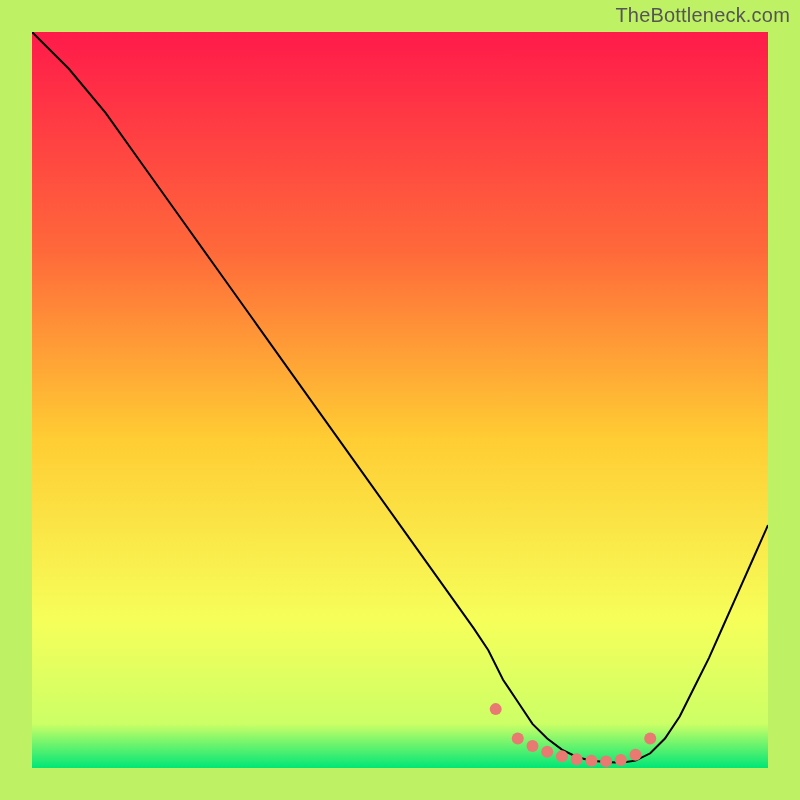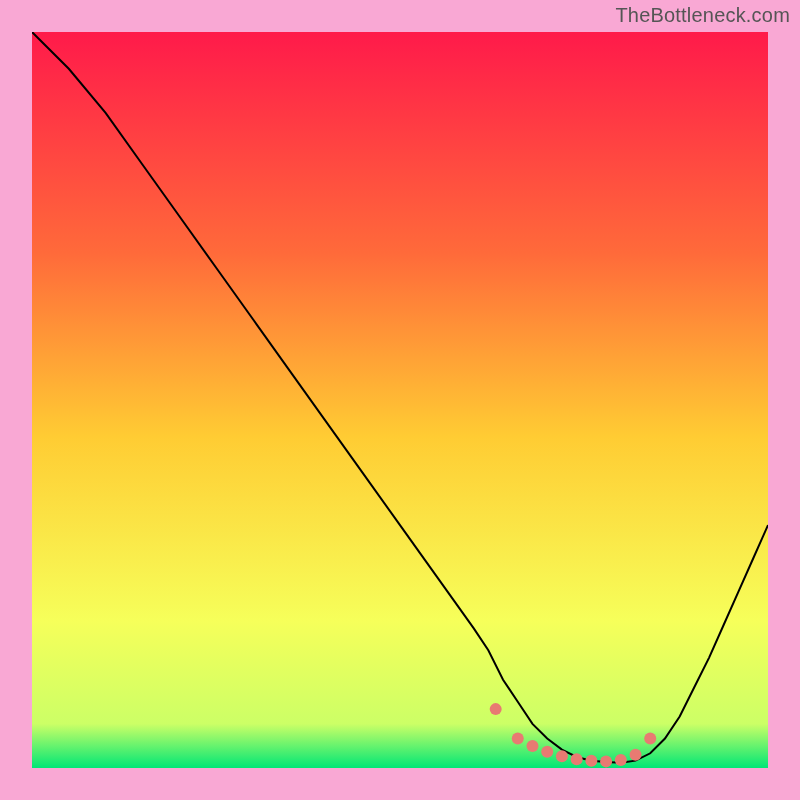--- a/index.html
+++ b/index.html
@@ -10,21 +10,21 @@
     background: #000;
     font-family: Arial, Helvetica, sans-serif;
     overflow: hidden;
   }
   .frame {
     position: absolute;
     left: 0;
     top: 0;
     width: 800px;
     height: 800px;
-    background: #f9a8d4;
+    background: #bef264;
   }
   .watermark {
     position: absolute;
     top: 4px;
     right: 10px;
     color: #555;
     font-size: 20px;
     font-weight: 500;
     letter-spacing: 0.2px;
     z-index: 20;

